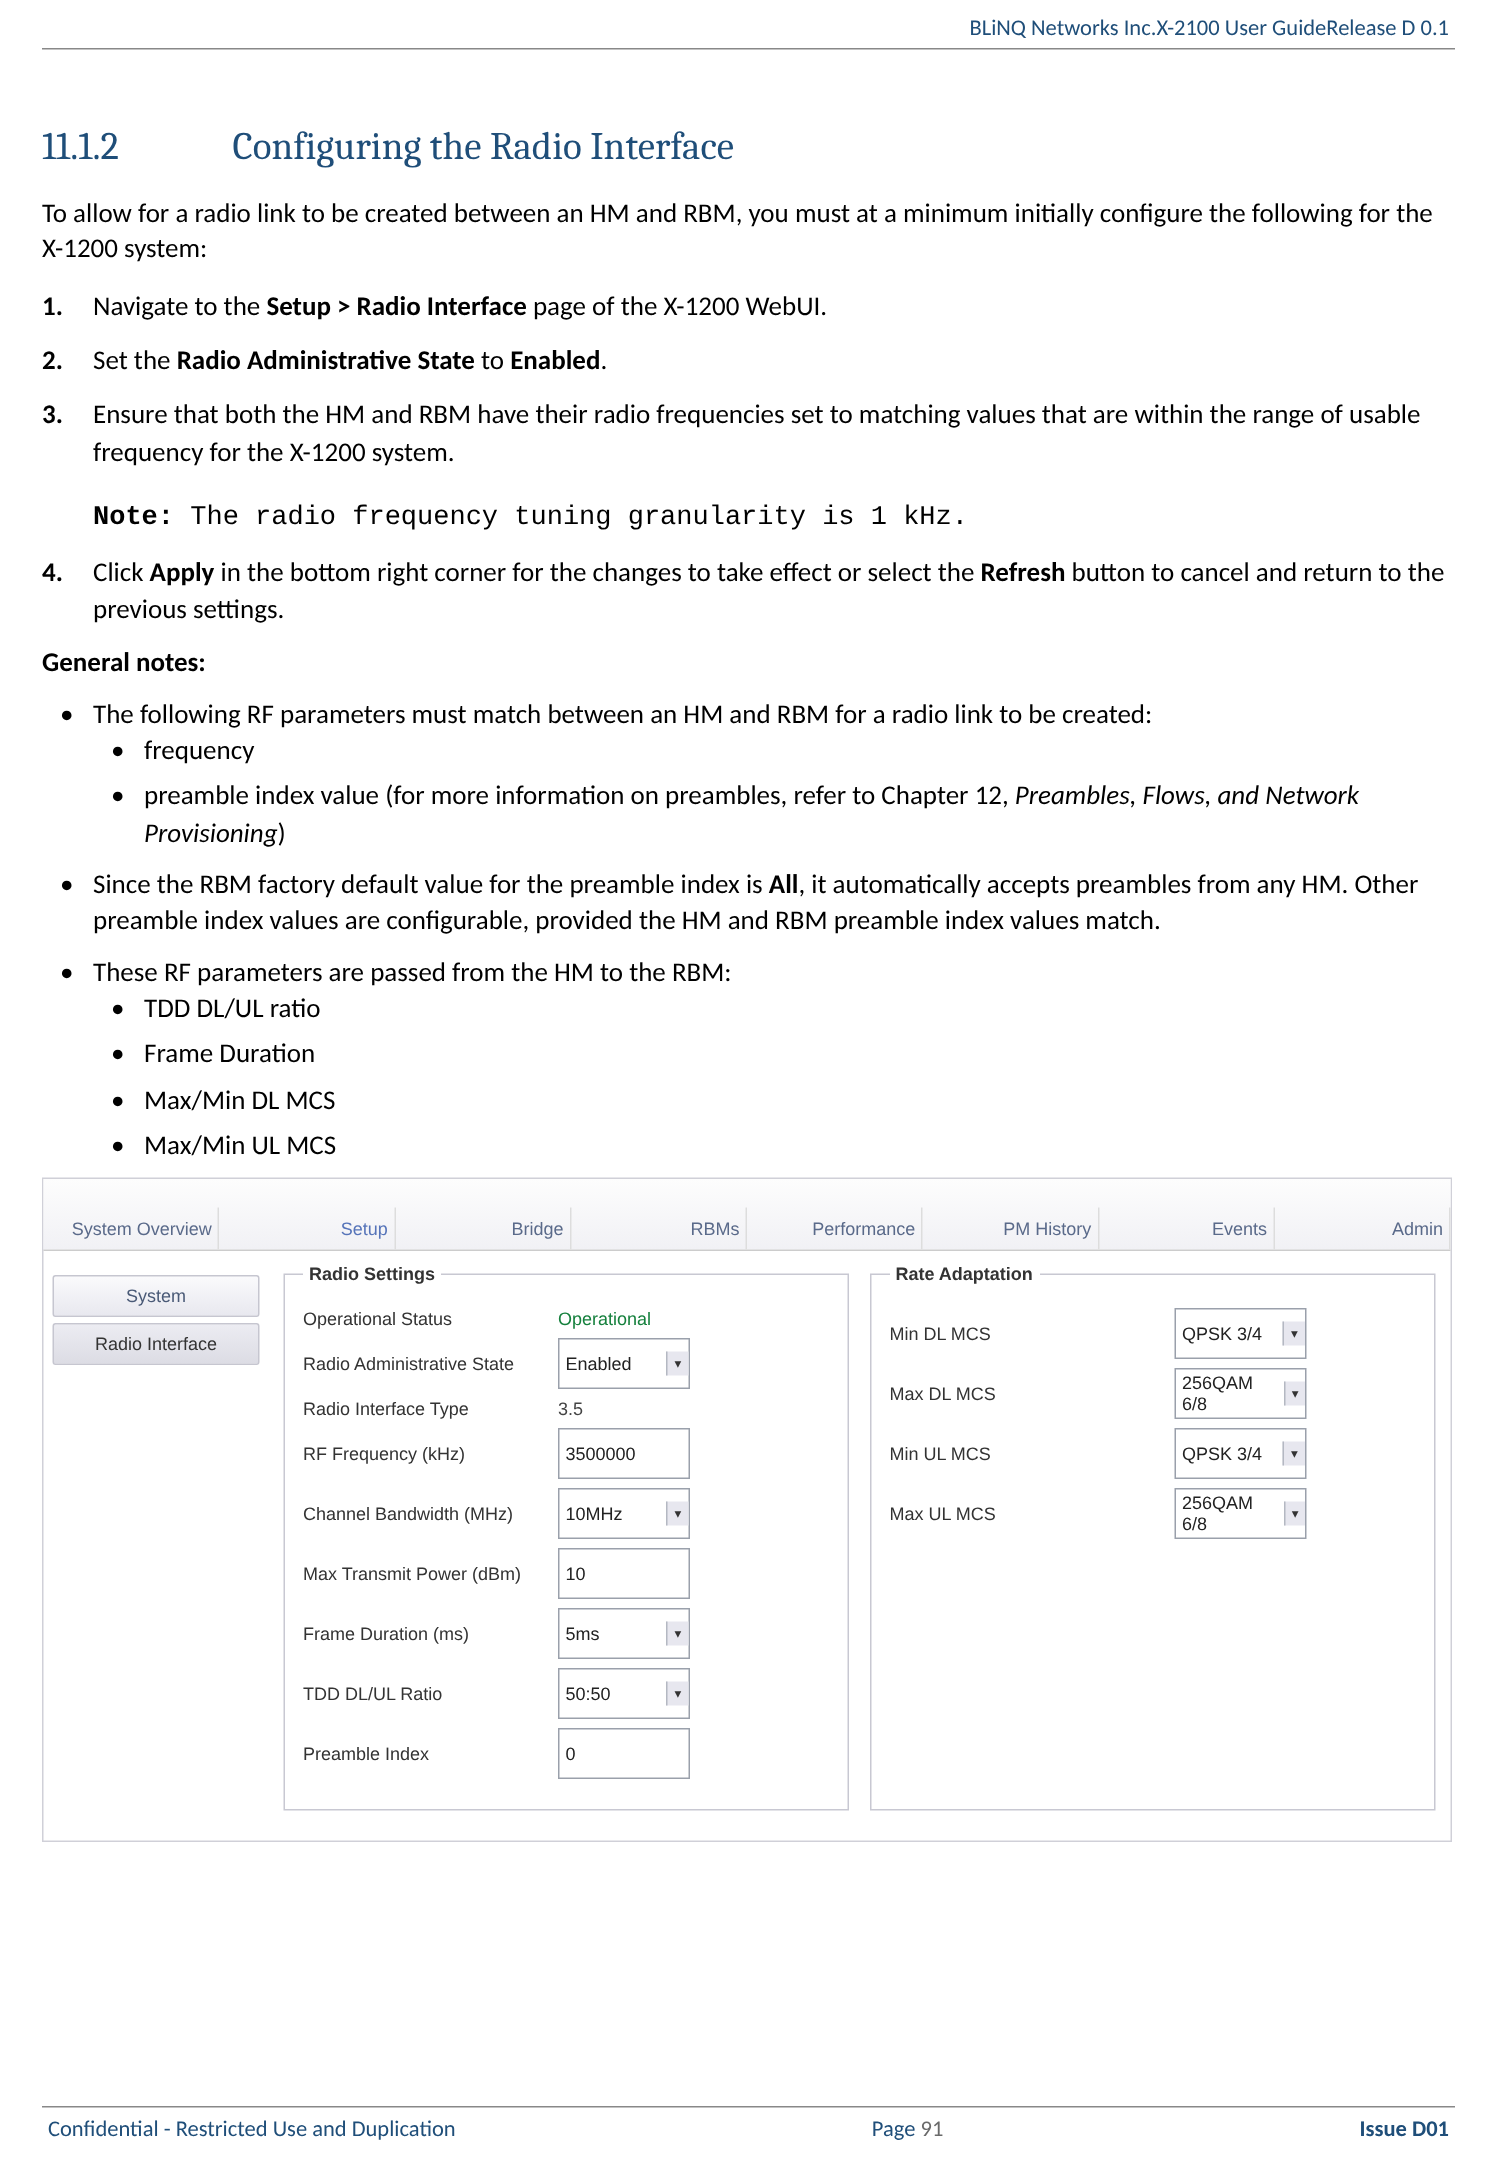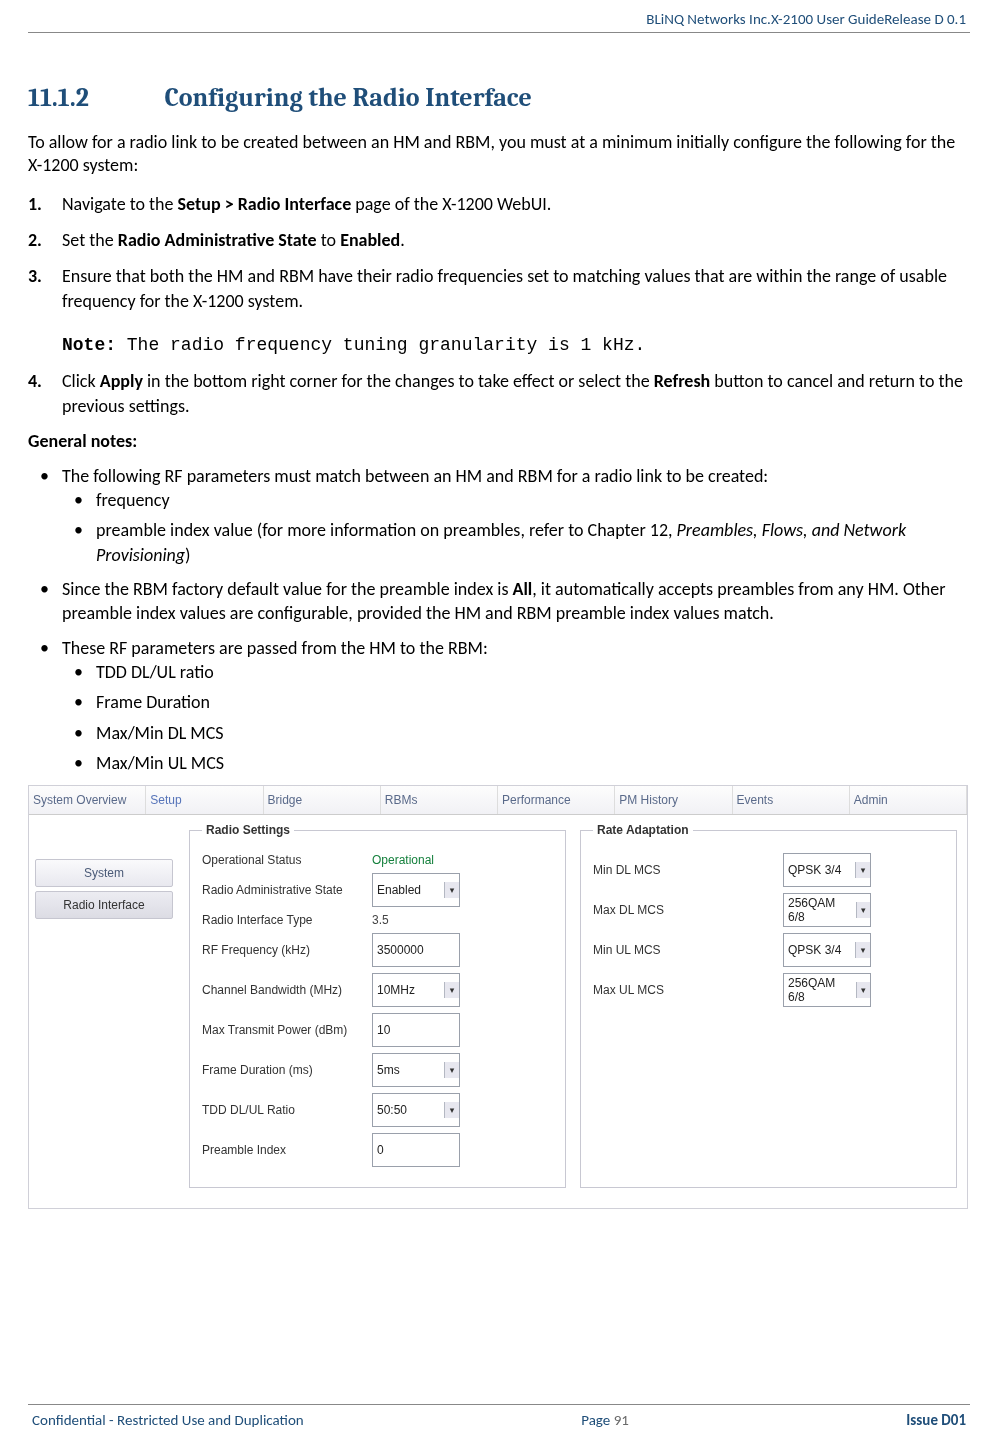--- a/index.html
+++ b/index.html
@@ -32,21 +32,21 @@
     color: #1f4e79;
     border-top: 1px solid #888;
     padding: 6px 4px 0 4px;
   }
   .footer-row .page-num { color: #1f4e79; }
   .footer-row .page-number-val { color: #6a6a6a; }
   .footer-row .issue { font-weight: bold; color: #1f4e79; }
   h2.section-title {
     color: #1f4e79;
     font-family: Cambria, Georgia, serif;
-    font-weight: bold;
+    font-weight: normal;
     font-size: 26px;
     margin: 50px 0 18px 0;
   }
   .section-num { display:inline-block; margin-right: 70px; }
   p.intro { margin: 0 0 14px 0; line-height: 1.3; }
   ol.steps { list-style: none; padding-left: 0; }
   ol.steps > li { margin-bottom: 12px; padding-left: 34px; position: relative; line-height: 1.35; }
   ol.steps > li .num { position: absolute; left: 0; font-weight: bold; }
   .note-line { margin-top: 20px; font-family: Liberation Mono, monospace; }
   .b { font-weight: bold; }
@@ -68,31 +68,31 @@
     font-size: 12px;
     color: #444;
   }
   .ui-tabs {
     display: flex;
     background: linear-gradient(#fdfdfd,#f1f1f5);
     border-bottom: 1px solid #ccc;
   }
   .ui-tab {
     flex: 1;
-    text-align: left;
+    text-align: right;
     padding: 7px 4px;
     border-right: 1px solid #ddd;
     color: #5a6a8a;
+    margin-top: 19px;
   }
   .ui-tab.active, .ui-tab.setup { color: #5674b9; }
   .ui-body { display: flex; }
   .ui-side {
     width: 150px;
     padding: 16px 6px 0 6px;
-    margin-top: 28px;
   }
   .side-btn {
     border: 1px solid #c6c6d0;
     border-radius: 2px;
     background: linear-gradient(#fafafc,#e8e8ef);
     padding: 6px 4px;
     text-align: center;
     margin-bottom: 4px;
     color: #4a5a77;
   }

